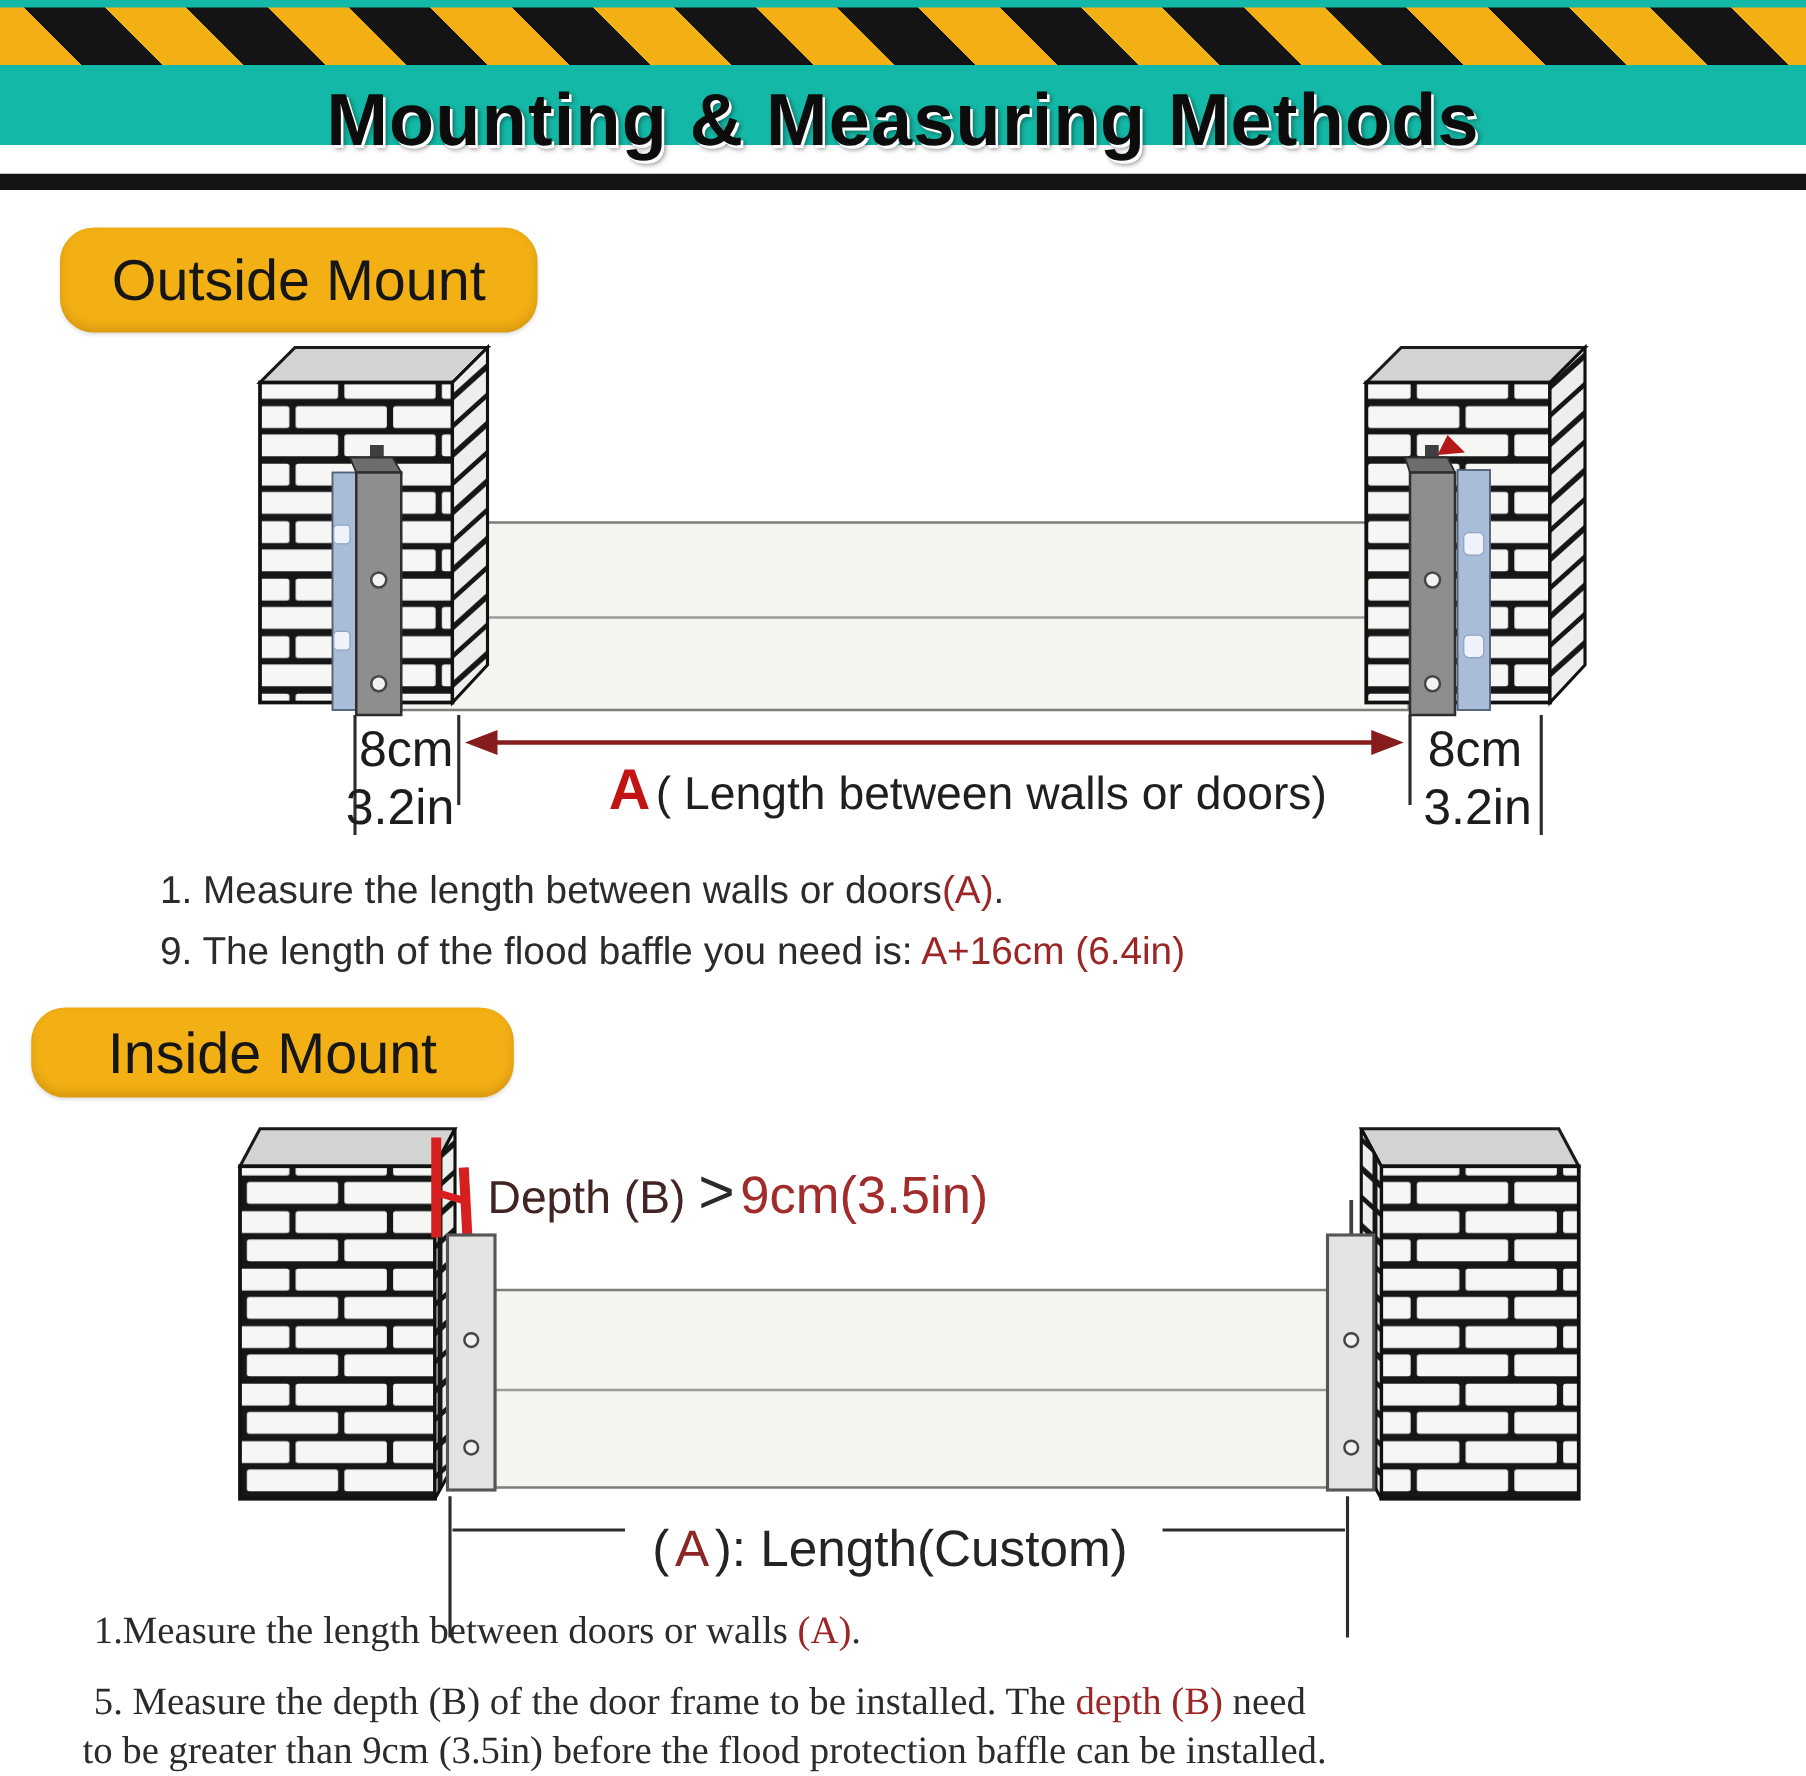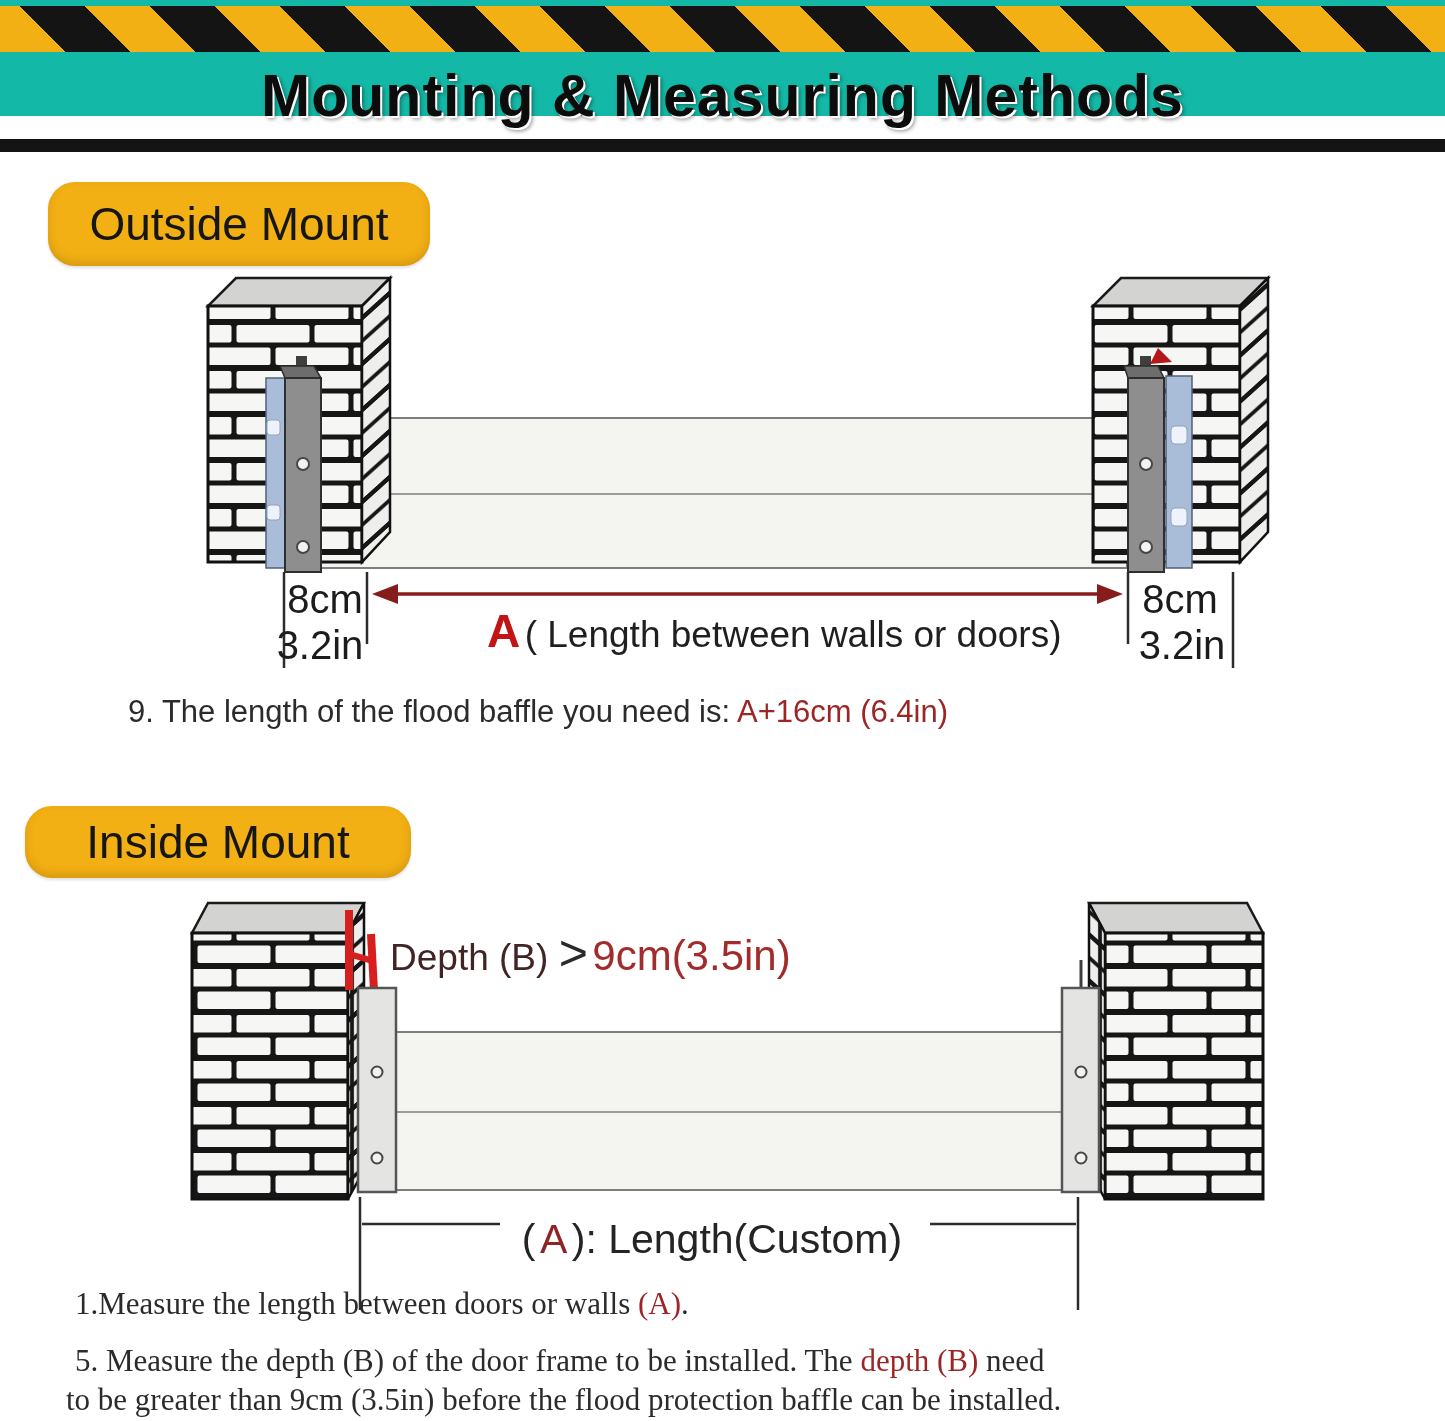--- a/index.html
+++ b/index.html
@@ -155,20 +155,21 @@
       <polygon class="dim-head" points="1123,594 1097,584 1097,604"></polygon>
 
       <text x="487" y="647">
         <tspan class="dim-a">A</tspan>
         <tspan class="dim-rest">( Length between walls or doors)</tspan>
       </text>
     </g>
   </svg>
 
   <div class="steps steps-outside">
+    <p class="step"><span>1. Measure the length between walls or doors</span><span class="hl">(A)</span><span>.</span></p>
     <p class="step"><span>9. The length of the flood baffle you need is: </span><span class="hl">A+16cm (6.4in)</span><span></span></p>
   </div>
 
   <div class="pill pill-inside">Inside Mount</div>
 
   <svg class="diagram svg-inside" viewBox="0 898 1445 425" xmlns="http://www.w3.org/2000/svg">
 
     <g>
       <rect class="baffle" x="396" y="1032" width="666" height="158"></rect>
       <line class="baffle-line" x1="396" y1="1112" x2="1062" y2="1112"></line>

